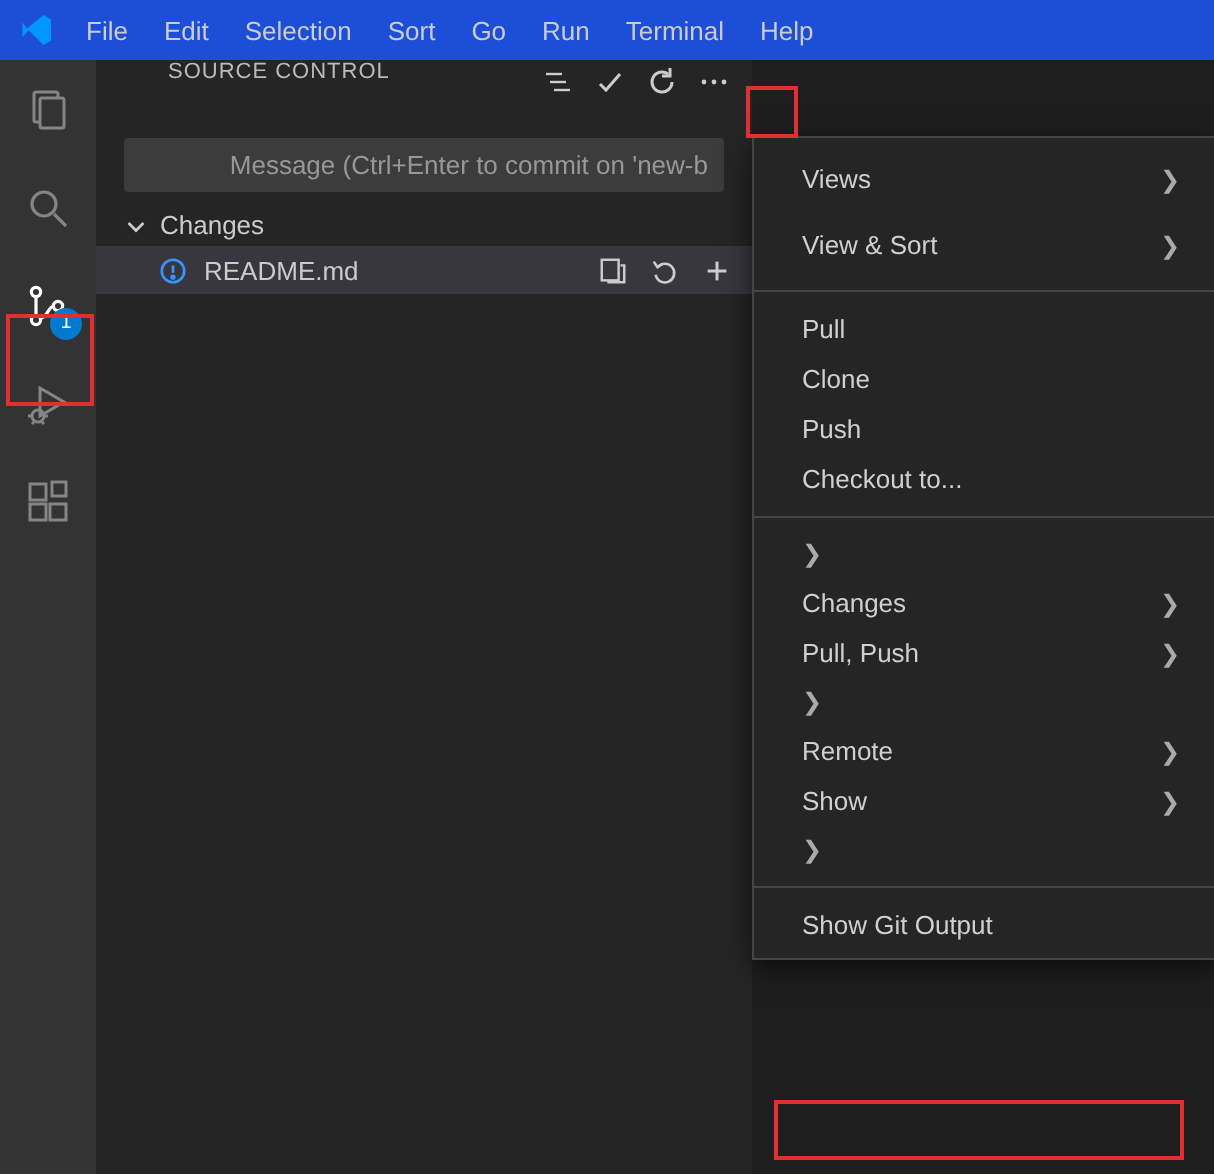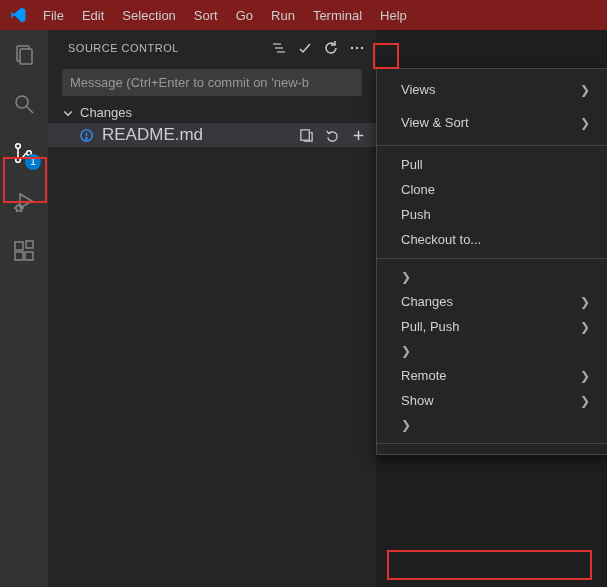--- a/index.html
+++ b/index.html
@@ -11,21 +11,21 @@
     font-size: 13px;
     color: #cccccc;
     overflow: hidden;
     position: relative;
   }
   
   .titlebar {
     display: flex;
     align-items: center;
     height: 30px;
-    background: #7f1d1d;
+    background: #1d4ed8;
     padding: 0 8px;
     gap: 4px;
   }
   .titlebar .logo {
     width: 20px; height: 20px;
     margin-right: 4px;
     display:flex;align-items:center;justify-content:center;
   }
   .menu-item {
     padding: 4px 7px;
@@ -81,60 +81,61 @@
     top: 30px;
     left: 48px;
     width: 328px;
     bottom: 0;
     background: #252526;
     display:flex;
     flex-direction: column;
   }
   .sidebar-header {
     display: flex;
-    align-items: center;
     height: 35px;
     padding: 0 8px 0 20px;
     color: #bbbbbb;
     font-size: 11px;
     letter-spacing: 0.5px;
     gap: 4px;
+    margin-left: 16px;
   }
   .sidebar-header .title { flex: 1; }
   .header-icon {
     width: 22px; height:22px;
     display:flex;align-items:center;justify-content:center;
     color:#cccccc;
     border-radius: 3px;
   }
   .commit-box {
     margin: 4px 14px 6px;
     background: #3c3c3c;
     padding: 6px 8px;
     color: #989898;
     font-size: 13px;
     border-radius: 2px;
     white-space: nowrap;
     overflow: hidden;
+    text-align: right;
   }
   .section-row {
     display:flex;
     align-items:center;
     padding: 3px 14px;
     color: #cccccc;
     gap: 6px;
     font-size: 13px;
   }
   .file-row {
     display:flex;
     align-items:center;
     padding: 2px 8px 2px 28px;
     color: #cccccc;
     gap: 6px;
-    font-size: 17px;
+    font-size: 13px;
     background: #37373d;
   }
   .file-row .name { flex: 1; }
   .small-icon {
     width: 20px; height:20px;
     display:flex;align-items:center;justify-content:center;
     color:#cccccc;
   }
   
   .context-menu {
@@ -347,17 +348,20 @@
       <span class="chevron">❯</span>
     </div>
   <div class="menu-row">
       <span class="label">Show</span>
       <span class="chevron">❯</span>
     </div>
   <div class="menu-row">
       <span class="chevron">❯</span>
     </div>
   <div class="menu-sep"></div>
+  <div class="menu-row">
+      <span class="label">Show Git Output</span>
+    </div>
 </div>
 
 <div class="highlight-red" style="top:157px; left:3px; width:44px; height:46px;"></div>
 <div class="highlight-red" style="top:43px; left:373px; width:26px; height:26px;"></div>
 <div class="highlight-red" style="top:550px; left:387px; width:205px; height:30px;"></div>
 
 </body></html>

